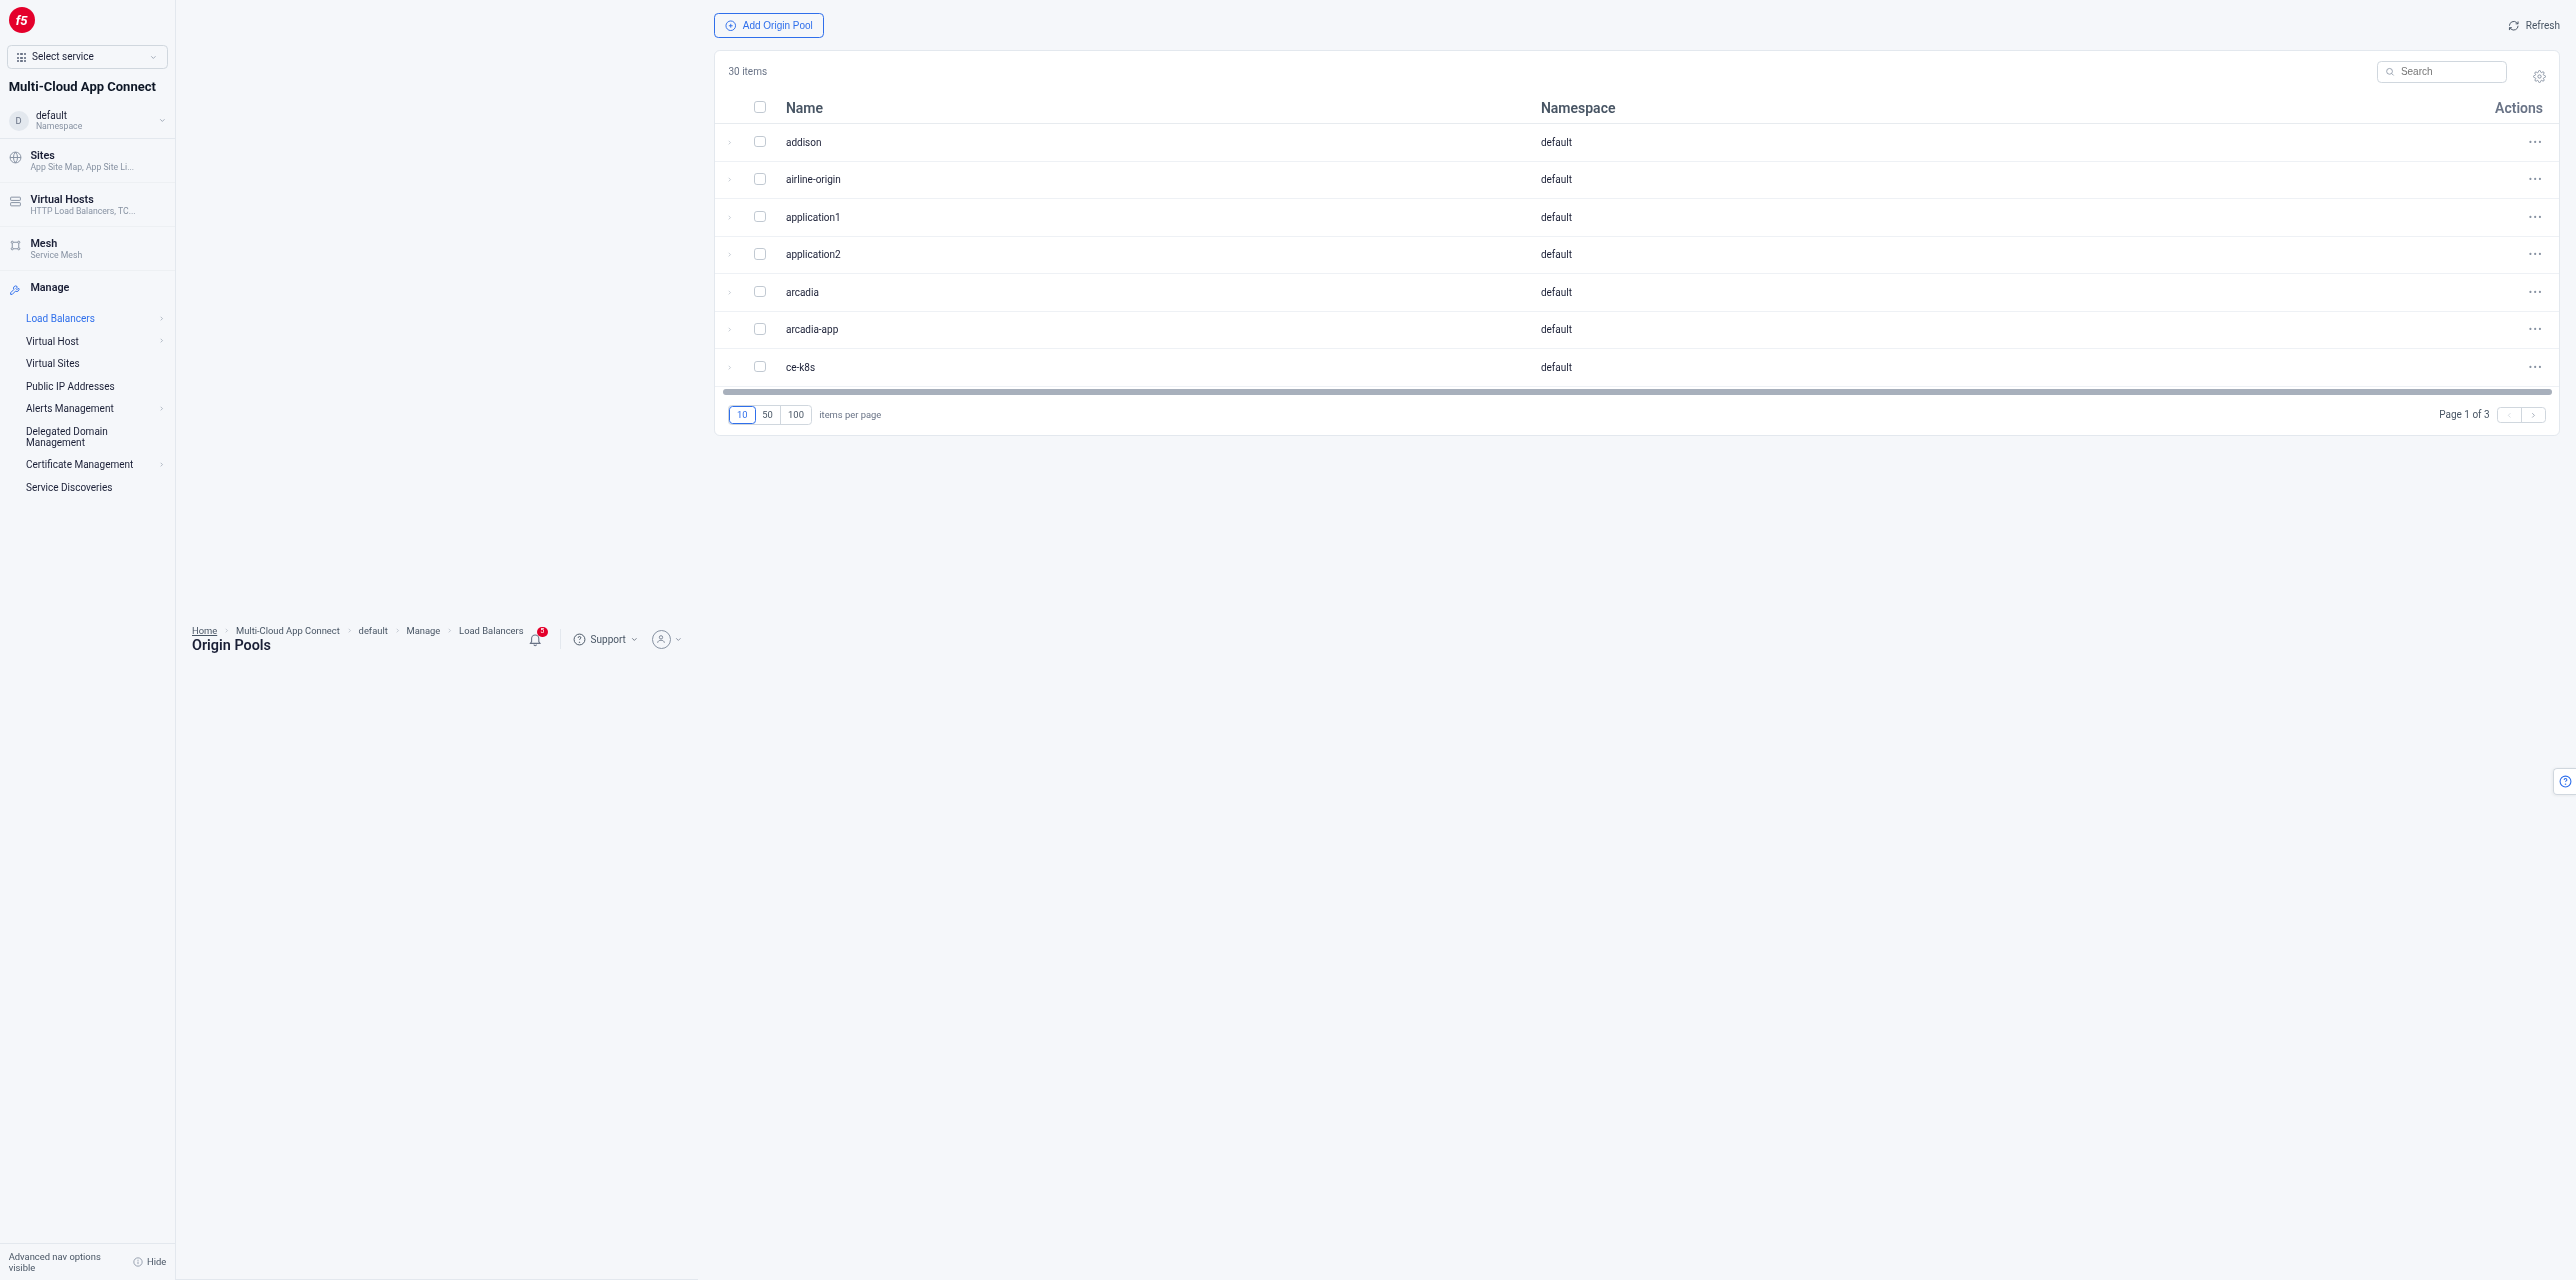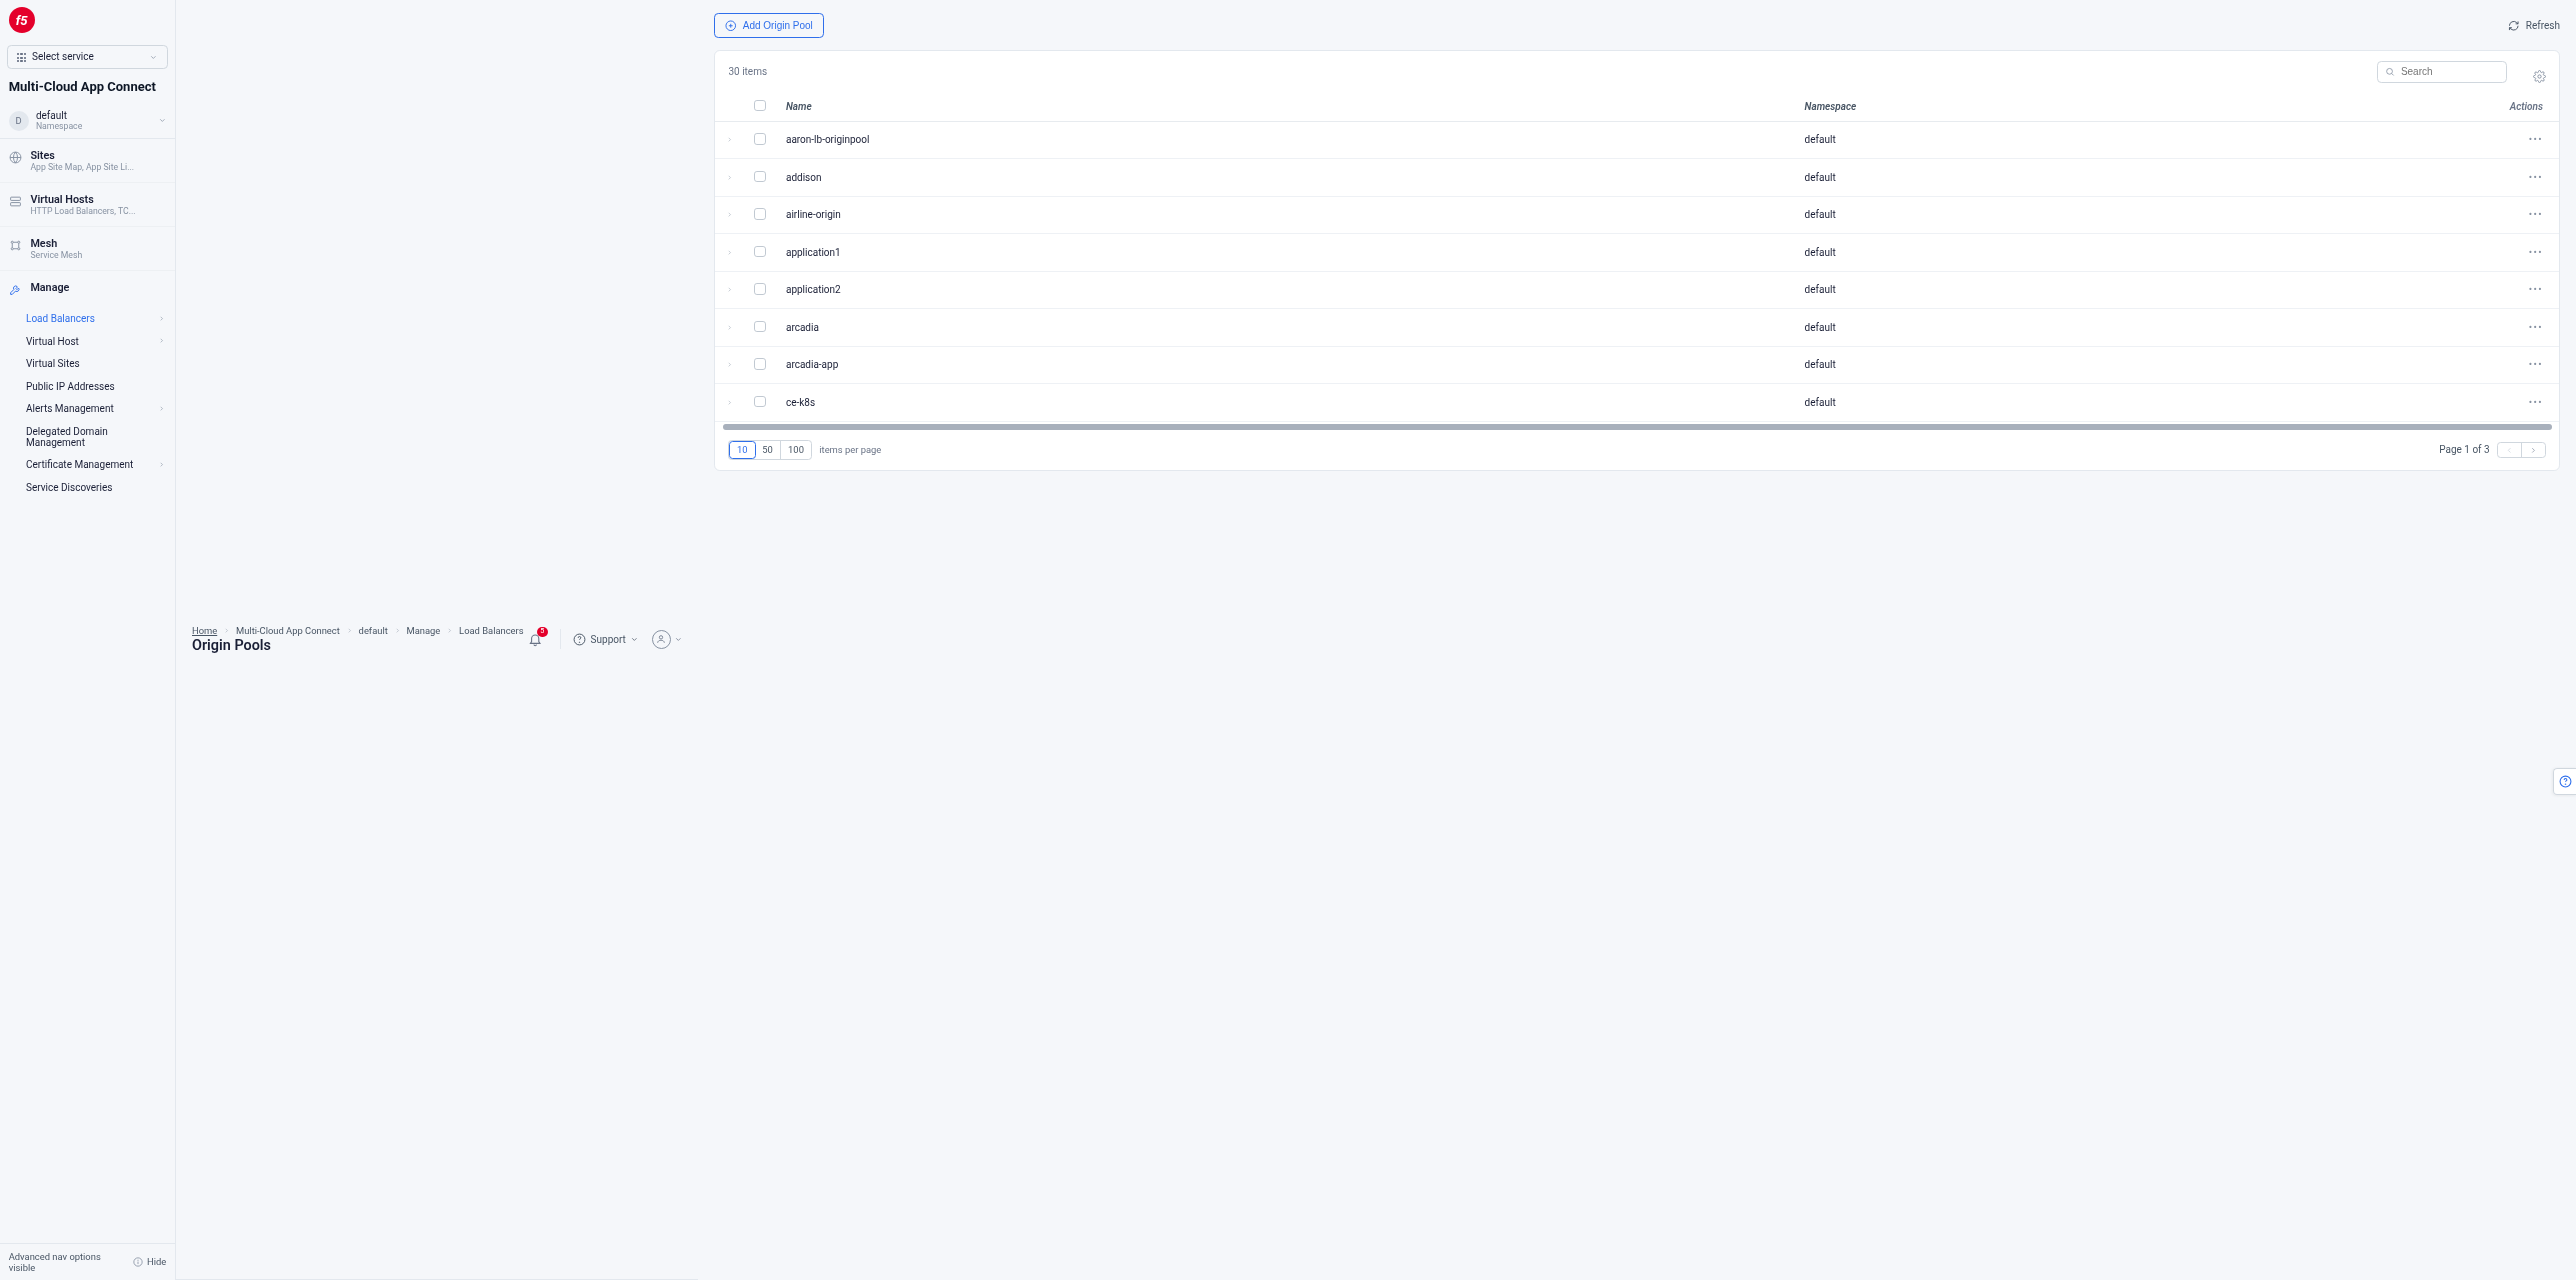--- a/index.html
+++ b/index.html
@@ -63,21 +63,21 @@
 
 .card { background: #fff; border: 0.7px solid #e3e8ee; border-radius: 5.8px; overflow: hidden; }
 .card-toolbar { display: flex; align-items: center; justify-content: space-between; padding: 10px 13px; }
 .item-count { color: #697386; font-size: 10px; }
 .toolbar-right { display: flex; align-items: flex-end; gap: 26px; }
 .search-box { display: flex; align-items: center; gap: 5.8px; border: 0.7px solid #d0d7de; border-radius: 4.3px; padding: 4.3px 7.2px; width: 130px; }
 .search-box input { border: none; outline: none; font-size: 10px; width: 100%; background: transparent; color: #1a1f36; }
 .gear { color: #8792a2; cursor: pointer; }
 
 table { width: 100%; border-collapse: collapse; }
-thead th { text-align: left; font-size: 10px; font-weight: 600; color: #485564; padding: 7.2px 10px; border-bottom: 0.7px solid #e7ebef; background: #fff; font-style: italic; }
+thead th { text-align: left; font-size: 14px; font-weight: 600; color: #485564; padding: 7.2px 10px; border-bottom: 0.7px solid #e7ebef; background: #fff; }
 tbody td { padding: 11.5px 10px; border-bottom: 0.7px solid #eef1f5; font-size: 10px; color: #1a1f36; }
 th.col-expand, td.col-expand { width: 29px; text-align: center; }
 th.col-check, td.col-check { width: 29px; text-align: center; }
 th.col-actions, td.col-actions { width: 58px; text-align: right; padding-right: 16px; color: #697386; }
 .checkbox { width: 11.5px; height: 11.5px; border: 1.1px solid #c1c9d2; border-radius: 2.9px; display: inline-block; background: #fff; cursor: pointer; }
 .expand-chev { color: #a3acb9; cursor: pointer; font-size: 9.4px; display: inline-block; }
 .row-actions { cursor: pointer; letter-spacing: 1.4px; color: #8792a2; }
 
 .table-scrollbar { height: 5.8px; background: #a8b0bc; margin: 2.9px 7.2px 0 7.2px; border-radius: 2.9px; }
 
@@ -373,29 +373,20 @@
               <th>Namespace</th>
               <th class="col-actions">Actions</th>
             </tr>
           </thead>
           <tbody id="table-body">
               <tr>
     <td class="col-expand"><span class="expand-chev"><svg width="7.2" height="7.2" viewBox="0 0 24 24" fill="none" stroke="currentColor" stroke-width="2">
                       <polyline points="9 18 15 12 9 6"></polyline>
                     </svg></span></td>
     <td class="col-check"><span class="checkbox"></span></td>
-    <td>aaron-lb-originpool</td>
-    <td>default</td>
-    <td class="col-actions"><span class="row-actions">•••</span></td>
-  </tr>
-              <tr>
-    <td class="col-expand"><span class="expand-chev"><svg width="7.2" height="7.2" viewBox="0 0 24 24" fill="none" stroke="currentColor" stroke-width="2">
-                      <polyline points="9 18 15 12 9 6"></polyline>
-                    </svg></span></td>
-    <td class="col-check"><span class="checkbox"></span></td>
     <td>addison</td>
     <td>default</td>
     <td class="col-actions"><span class="row-actions">•••</span></td>
   </tr>
               <tr>
     <td class="col-expand"><span class="expand-chev"><svg width="7.2" height="7.2" viewBox="0 0 24 24" fill="none" stroke="currentColor" stroke-width="2">
                       <polyline points="9 18 15 12 9 6"></polyline>
                     </svg></span></td>
     <td class="col-check"><span class="checkbox"></span></td>
     <td>airline-origin</td>

